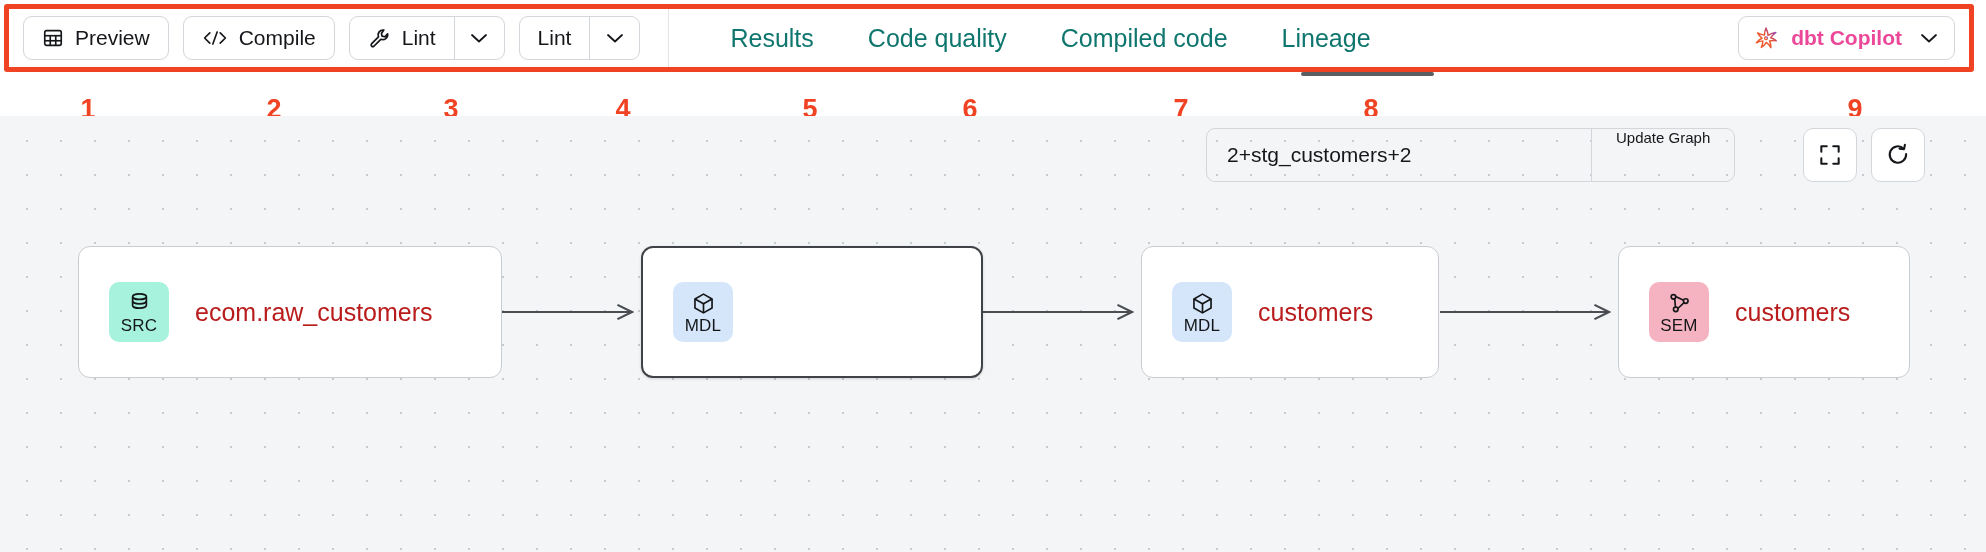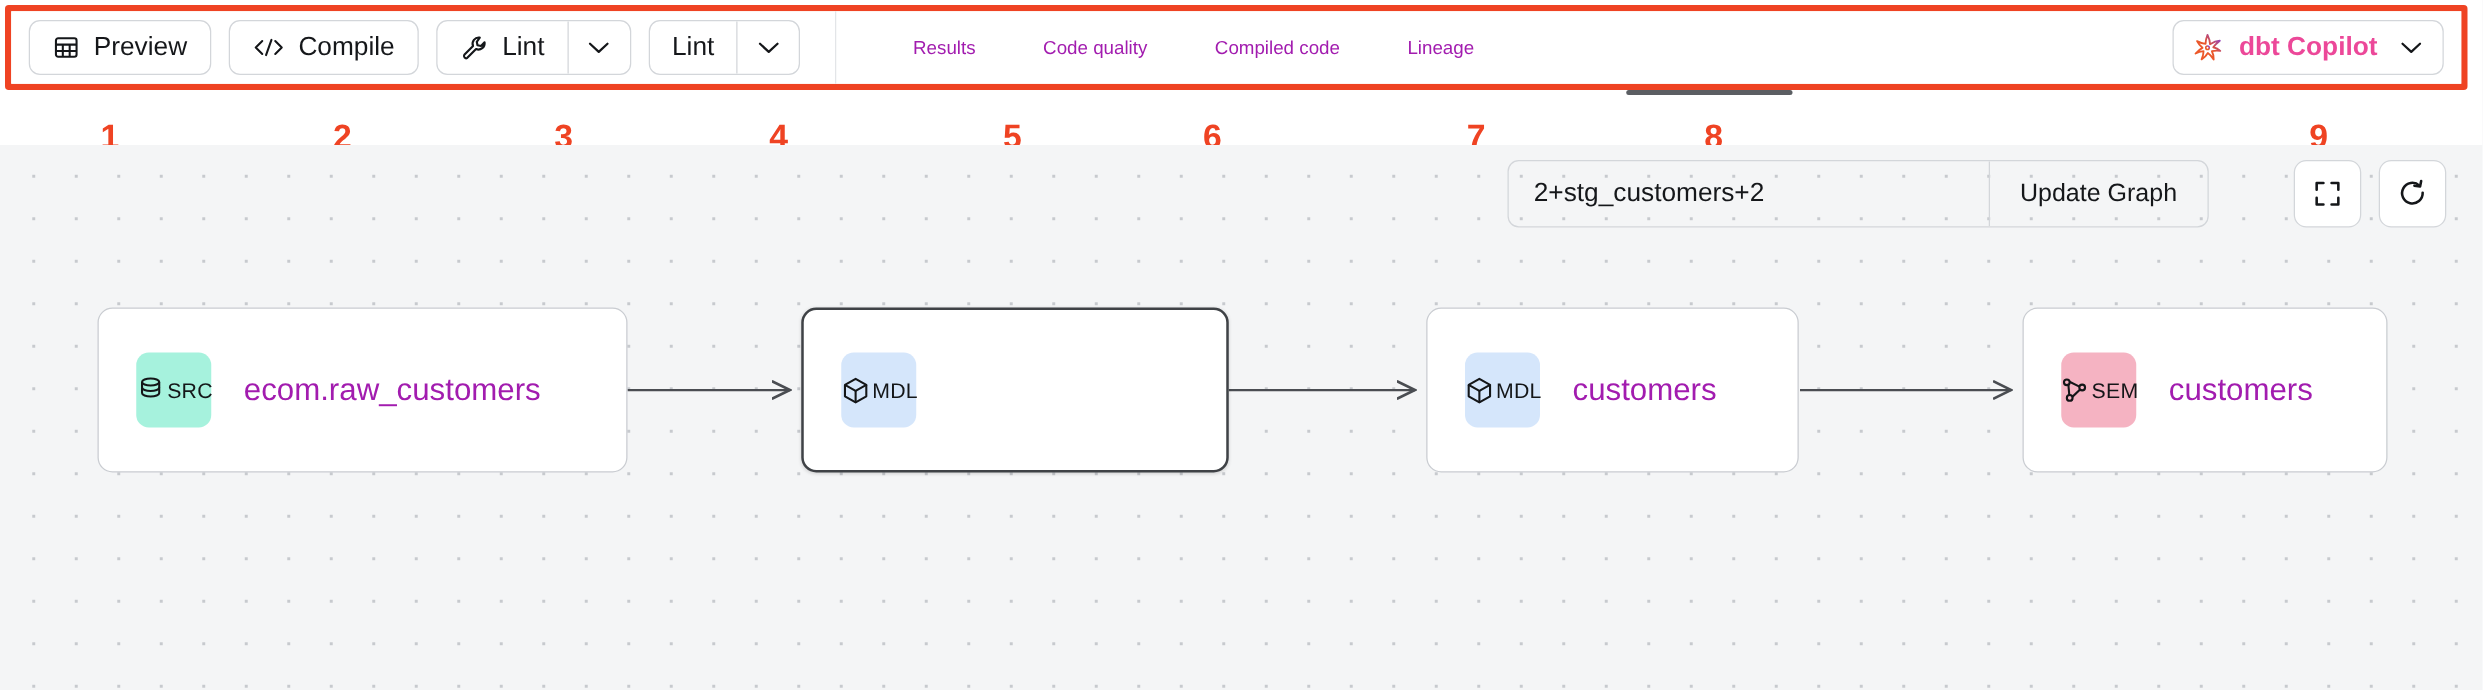--- a/index.html
+++ b/index.html
@@ -45,21 +45,21 @@
   .ico{display:inline-flex;align-items:center;justify-content:center;}
   .ico svg{display:block;}
 
   .tb-divider{
     width:1px;height:58px;background:#e3e5e8;margin-left:14px;margin-right:0;
     align-self:stretch;
   }
 
   .tabs{display:flex;align-items:center;height:58px;padding-left:34px;}
   .tab{
-    font-size:15px;color:#a21caf;padding:0 27px;height:58px;
+    font-size:25px;color:#0f766e;padding:0 27px;height:58px;
     display:flex;align-items:center;cursor:pointer;position:relative;
     white-space:nowrap;
   }
 
   .tb-right{margin-left:auto;display:flex;align-items:center;padding-right:14px;}
   .copilot{
     height:44px;border:1px solid #d3d6da;border-radius:9px;background:#fff;
     display:flex;align-items:center;gap:12px;padding:0 16px 0 14px;
     font-size:21px;font-weight:bold;color:#ec4899;cursor:pointer;white-space:nowrap;
     box-sizing:border-box;
@@ -100,23 +100,23 @@
     display:flex;align-items:stretch;height:54px;
     border:1px solid #d3d6da;border-radius:9px;background:transparent;
     box-sizing:border-box;overflow:hidden;
   }
   .search-input{
     width:344px;border:none;background:transparent;outline:none;
     font-size:21px;color:#15171a;padding:0 20px;
     font-family:"Liberation Sans", sans-serif;
   }
   .update-graph{
-    display:flex;align-items:center;justify-content:center;
+    display:flex;justify-content:center;
     padding:0 24px;border-left:1px solid #d3d6da;
-    font-size:20px;color:#15171a;cursor:pointer;white-space:nowrap;
+    font-size:15px;color:#15171a;cursor:pointer;white-space:nowrap;
     background:transparent;
   }
 
   .icon-btns{display:flex;align-items:center;gap:14px;margin-left:68px;}
   .icon-btn{
     width:54px;height:54px;border:1px solid #d3d6da;border-radius:10px;
     background:#fff;display:flex;align-items:center;justify-content:center;
     cursor:pointer;box-sizing:border-box;
   }
 
@@ -126,26 +126,26 @@
     border:1px solid #c9ccd1;border-radius:12px;
     display:flex;align-items:center;box-sizing:border-box;
     cursor:pointer;
   }
   .node.selected{
     border:2.5px solid #3f4246;
     box-shadow:0 1px 3px rgba(0,0,0,.14);
   }
   .badge{
     width:60px;height:60px;border-radius:10px;margin-left:30px;
-    display:flex;flex-direction:row;align-items:center;justify-content:center;
+    display:flex;flex-direction:column;align-items:center;justify-content:center;
     gap:1px;flex:none;
   }
   .badge .b-label{font-size:17px;line-height:1;color:#141618;letter-spacing:.2px;}
   .node-name{
-    margin-left:26px;font-size:25px;color:#a21caf;white-space:nowrap;
+    margin-left:26px;font-size:25px;color:#b91c1c;white-space:nowrap;
   }
 
   
   .edges{position:absolute;left:0;top:0;width:1986px;height:436px;pointer-events:none;}
 </style>
 </head>
 <body>
 
 <div class="app">
 

